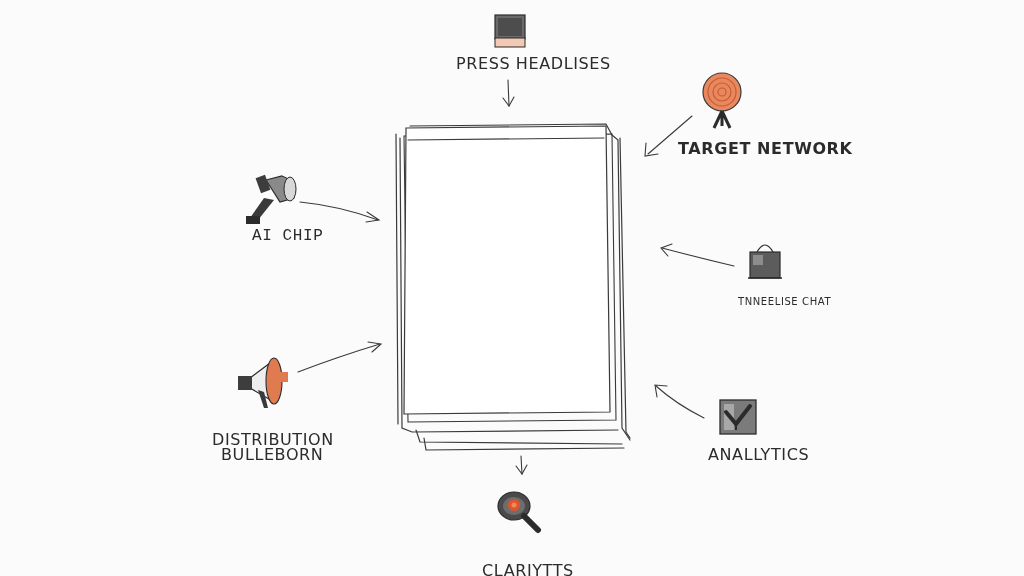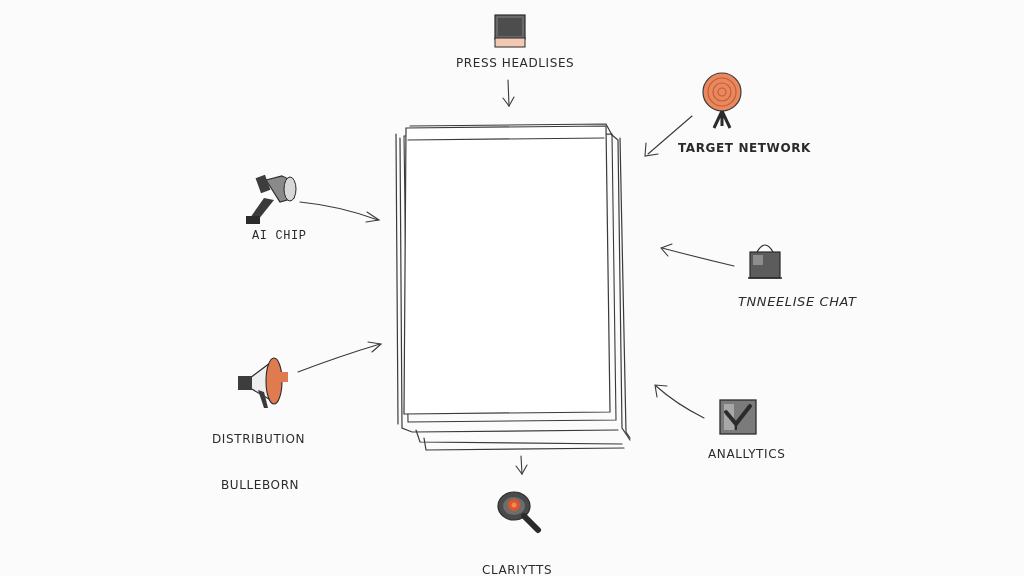--- a/index.html
+++ b/index.html
@@ -19,21 +19,21 @@
   }
   svg.lines {
     position: absolute;
     left: 0; top: 0;
     width: 1024px;
     height: 576px;
   }
   .label {
     position: absolute;
     font-family: "DejaVu Sans", sans-serif;
-    font-size: 12px;
+    font-size: 16px;
     letter-spacing: 0.6px;
     color: #2b2b2b;
     white-space: nowrap;
     text-transform: uppercase;
     line-height: 15px;
   }
   .icon {
     position: absolute;
   }
 </style>
@@ -113,34 +113,34 @@
   <div class="label" style="left:252px; top:229px;font-family:Liberation Mono, monospace;">AI CHIP</div>
 
   <div class="icon" style="left:746px; top:240px; width:38px; height:44px;">
     <svg width="38" height="44" viewBox="0 0 38 44">
       <path d="M11 12 Q19 -2 27 12" fill="none" stroke="#2b2b2b" stroke-width="1.2"></path>
       <rect x="4" y="12" width="30" height="26" fill="#5c5c5c" stroke="#2b2b2b" stroke-width="1.2"></rect>
       <rect x="7" y="15" width="10" height="10" fill="#8d8d8d"></rect>
       <path d="M2 38 L36 38" stroke="#2b2b2b" stroke-width="1.4"></path>
     </svg>
   </div>
-  <div class="label" style="left:738px; top:294px; font-size:13px;font-style:italic;">TNNEELISE CHAT</div>
+  <div class="label" style="left:738px; top:294px; font-size:10px;">TNNEELISE CHAT</div>
 
   <div class="icon" style="left:234px; top:350px; width:58px; height:64px;">
     <svg width="58" height="64" viewBox="0 0 58 64">
       <path d="M16 28 L40 10 L40 52 L16 38 Z" fill="#eeeeee" stroke="#2b2b2b" stroke-width="1.2"></path>
       <ellipse cx="40" cy="31" rx="8" ry="23" fill="#e07a4f" stroke="#2b2b2b" stroke-width="1.1"></ellipse>
       <rect x="44" y="22" width="10" height="10" fill="#e07a4f"></rect>
       <rect x="4" y="26" width="14" height="14" fill="#3d3d3d"></rect>
       <path d="M24 40 L30 58 L34 58 L30 42 Z" fill="#3a3a3a"></path>
     </svg>
   </div>
   <div class="label" style="left:212px; top:432px;">
     <div>DISTRIBUTION</div>
-    <div style="padding-left:9px;margin-top:31px;">BULLEBORN</div>
+    <div style="padding-left:9px;">BULLEBORN</div>
   </div>
 
   <div class="icon" style="left:718px; top:398px; width:40px; height:38px;">
     <svg width="40" height="38" viewBox="0 0 40 38">
       <rect x="2" y="2" width="36" height="34" fill="#7b7b7b" stroke="#2b2b2b" stroke-width="1.3"></rect>
       <rect x="6" y="6" width="10" height="26" fill="#a8a8a8"></rect>
       <path d="M8 14 L18 26 L32 8" fill="none" stroke="#2b2b2b" stroke-width="4" stroke-linecap="round"></path>
       <path d="M18 26 L18 32" stroke="#2b2b2b" stroke-width="2"></path>
     </svg>
   </div>

